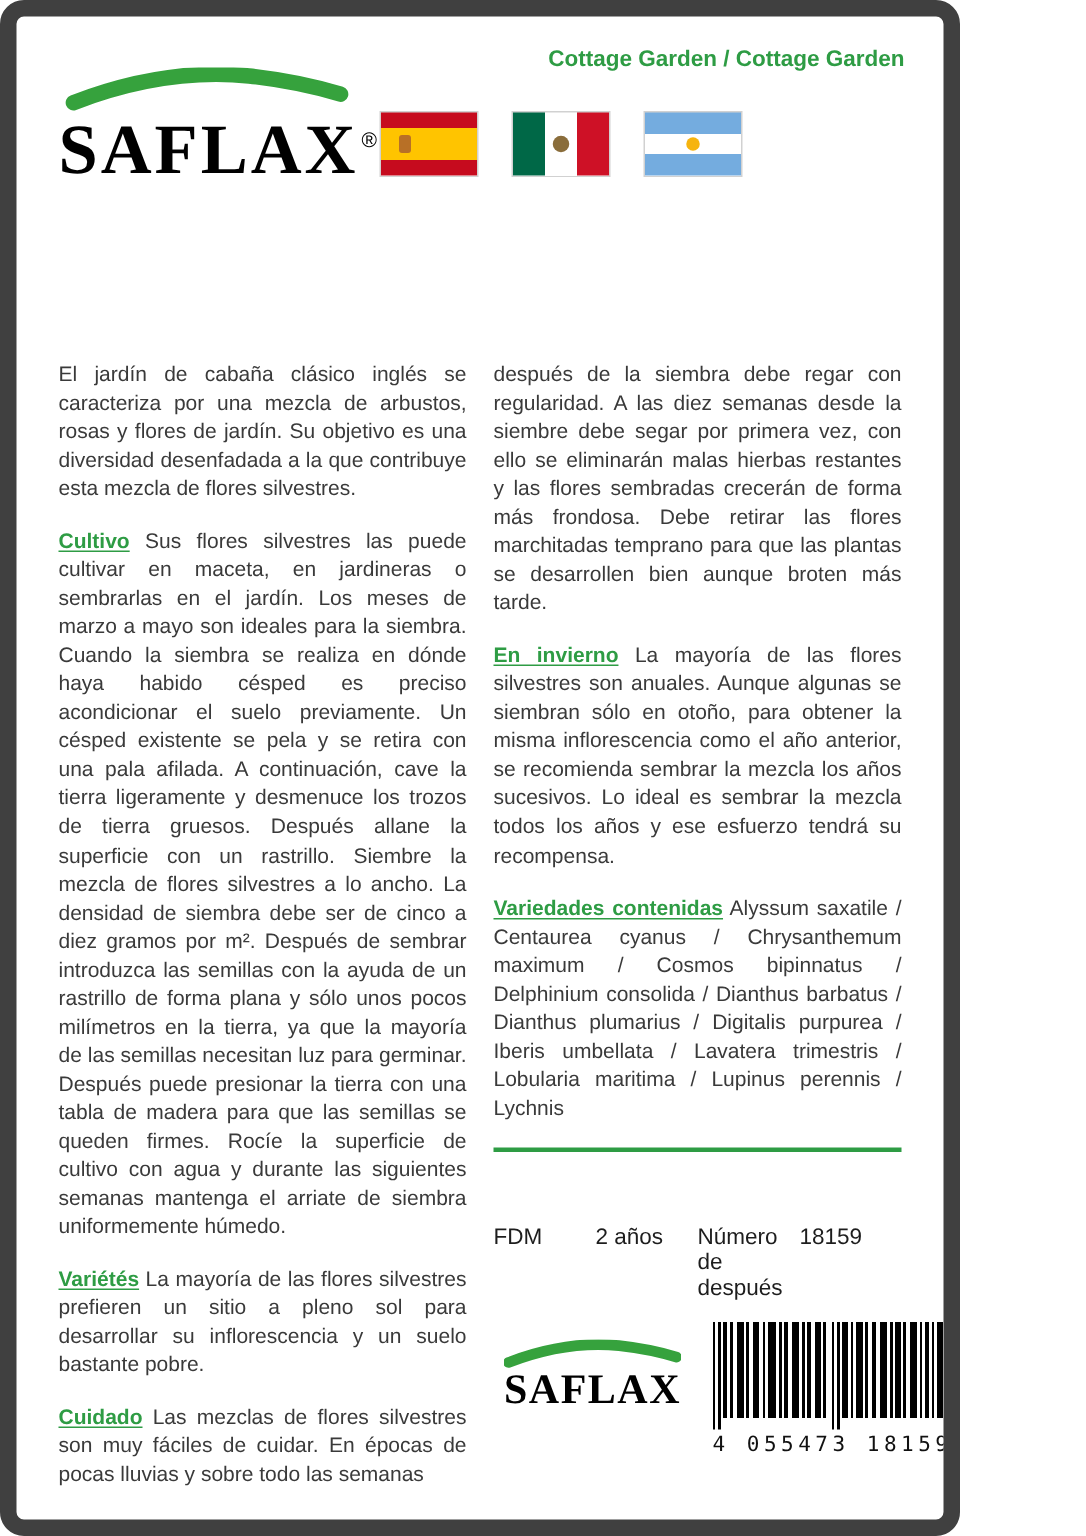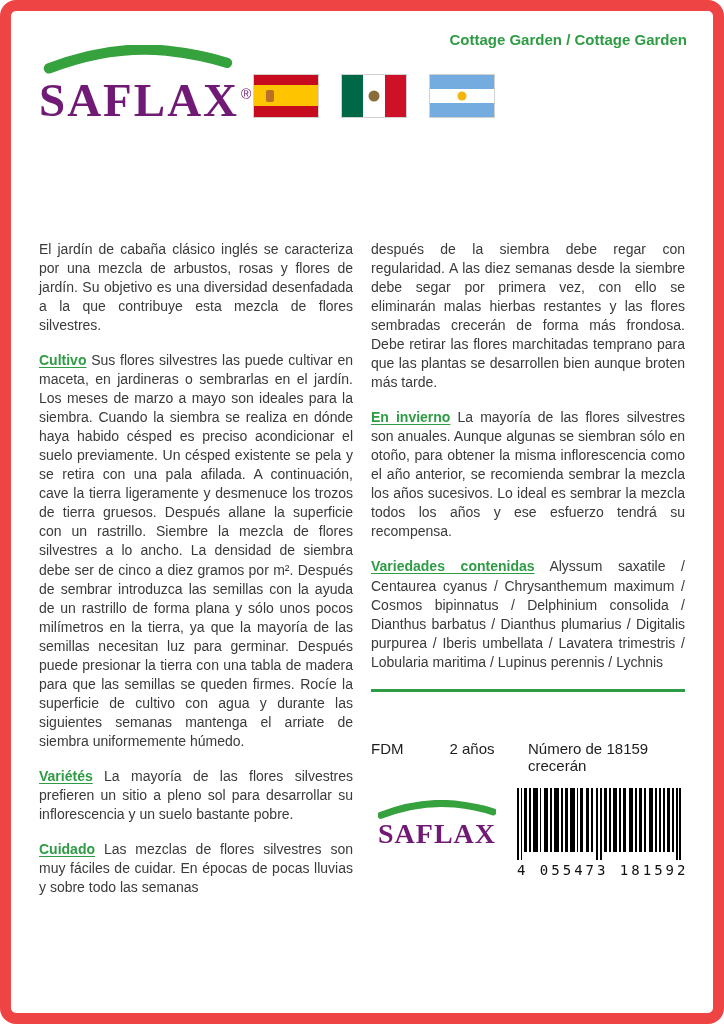--- a/index.html
+++ b/index.html
@@ -1,29 +1,29 @@
 <!DOCTYPE html>
 <html lang="es"><head>
 <meta charset="utf-8">
 <style>
   html,body { margin:0; padding:0; background:#ffffff; }
   .sheet {
-    position:relative; width:724px; height:1024px; box-sizing:border-box;
-    border:11px solid #ef4444; border-radius:16px; background:#fff;
+    position:relative; width:640px; height:1024px; box-sizing:border-box;
+    border:11px solid #404040; border-radius:16px; background:#fff;
     overflow:hidden; font-family:"Liberation Sans", sans-serif;
   }
   .collection {
     position:absolute; top:20px; right:26px;
     color:#2E9C44; font-size:15px; font-weight:600;
   }
   .logo-main { position:absolute; left:28px; top:34px; width:210px; }
   .swoosh { display:block; width:190px; height:30px; margin-left:4px; }
   .logo-word {
     font-family:"Liberation Serif", serif; font-weight:700; font-size:47px;
-    letter-spacing:2px; color:#701a75; line-height:1; margin-top:2px; white-space:nowrap;
+    letter-spacing:2px; color:#000000; line-height:1; margin-top:2px; white-space:nowrap;
   }
   .reg { font-size:14px; vertical-align:super; margin-left:2px;
     font-family:"Liberation Sans", sans-serif; font-weight:400; letter-spacing:0; }
   .flags { position:absolute; left:243px; top:64px; display:flex; gap:24px; }
   .flag { width:64px; height:42px; position:relative; box-shadow:0 0 0 1px rgba(0,0,0,.18); }
   .flag-es { background:linear-gradient(180deg,#C60B1E 0 25%,#FFC400 25% 75%,#C60B1E 75% 100%); }
   .es-emblem { position:absolute; left:12px; top:15px; width:8px; height:12px;
     background:#B0672A; border-radius:2px; opacity:.9; }
   .flag-mx { background:linear-gradient(90deg,#006847 0 33.4%,#fff 33.4% 66.6%,#CE1126 66.6% 100%); }
   .mx-emblem { position:absolute; left:50%; top:50%; width:11px; height:11px;
@@ -92,21 +92,21 @@
     <div class="col">
       <p class="para"><span>después de la siembra debe regar con regularidad. A las diez semanas desde la siembre debe segar por primera vez, con ello se eliminarán malas hierbas restantes y las flores sembradas crecerán de forma más frondosa. Debe retirar las flores marchitadas temprano para que las plantas se desarrollen bien aunque broten más tarde.</span></p>
       <p class="para"><span class="h-inline">En invierno</span> <span>La mayoría de las flores silvestres son anuales. Aunque algunas se siembran sólo en otoño, para obtener la misma inflorescencia como el año anterior, se recomienda sembrar la mezcla los años sucesivos. Lo ideal es sembrar la mezcla todos los años y ese esfuerzo tendrá su recompensa.</span></p>
       <p class="para"><span class="h-inline">Variedades contenidas</span> <span>Alyssum saxatile / Centaurea cyanus / Chrysanthemum maximum / Cosmos bipinnatus / Delphinium consolida / Dianthus barbatus / Dianthus plumarius / Digitalis purpurea / Iberis umbellata / Lavatera trimestris / Lobularia maritima / Lupinus perennis / Lychnis</span></p>
 
       <div class="rule"></div>
 
       <div class="specs">
         <span class="spec-label">FDM</span>
         <span class="spec-value">2 años</span>
-        <span class="spec-label">Número de crecerán</span>
+        <span class="spec-label">Número de después</span>
         <span class="spec-value">18159</span>
       </div>
 
       <div class="brandrow">
         <div class="logo-small">
           <svg class="swoosh" viewBox="0 0 200 32" aria-hidden="true">
             <path d="M5 25 Q 70 0 130 6 Q 166 10 195 19" stroke="#36A23D" stroke-width="12" fill="none" stroke-linecap="round"></path>
           </svg>
           <div class="logo-word">SAFLAX</div>
         </div>

